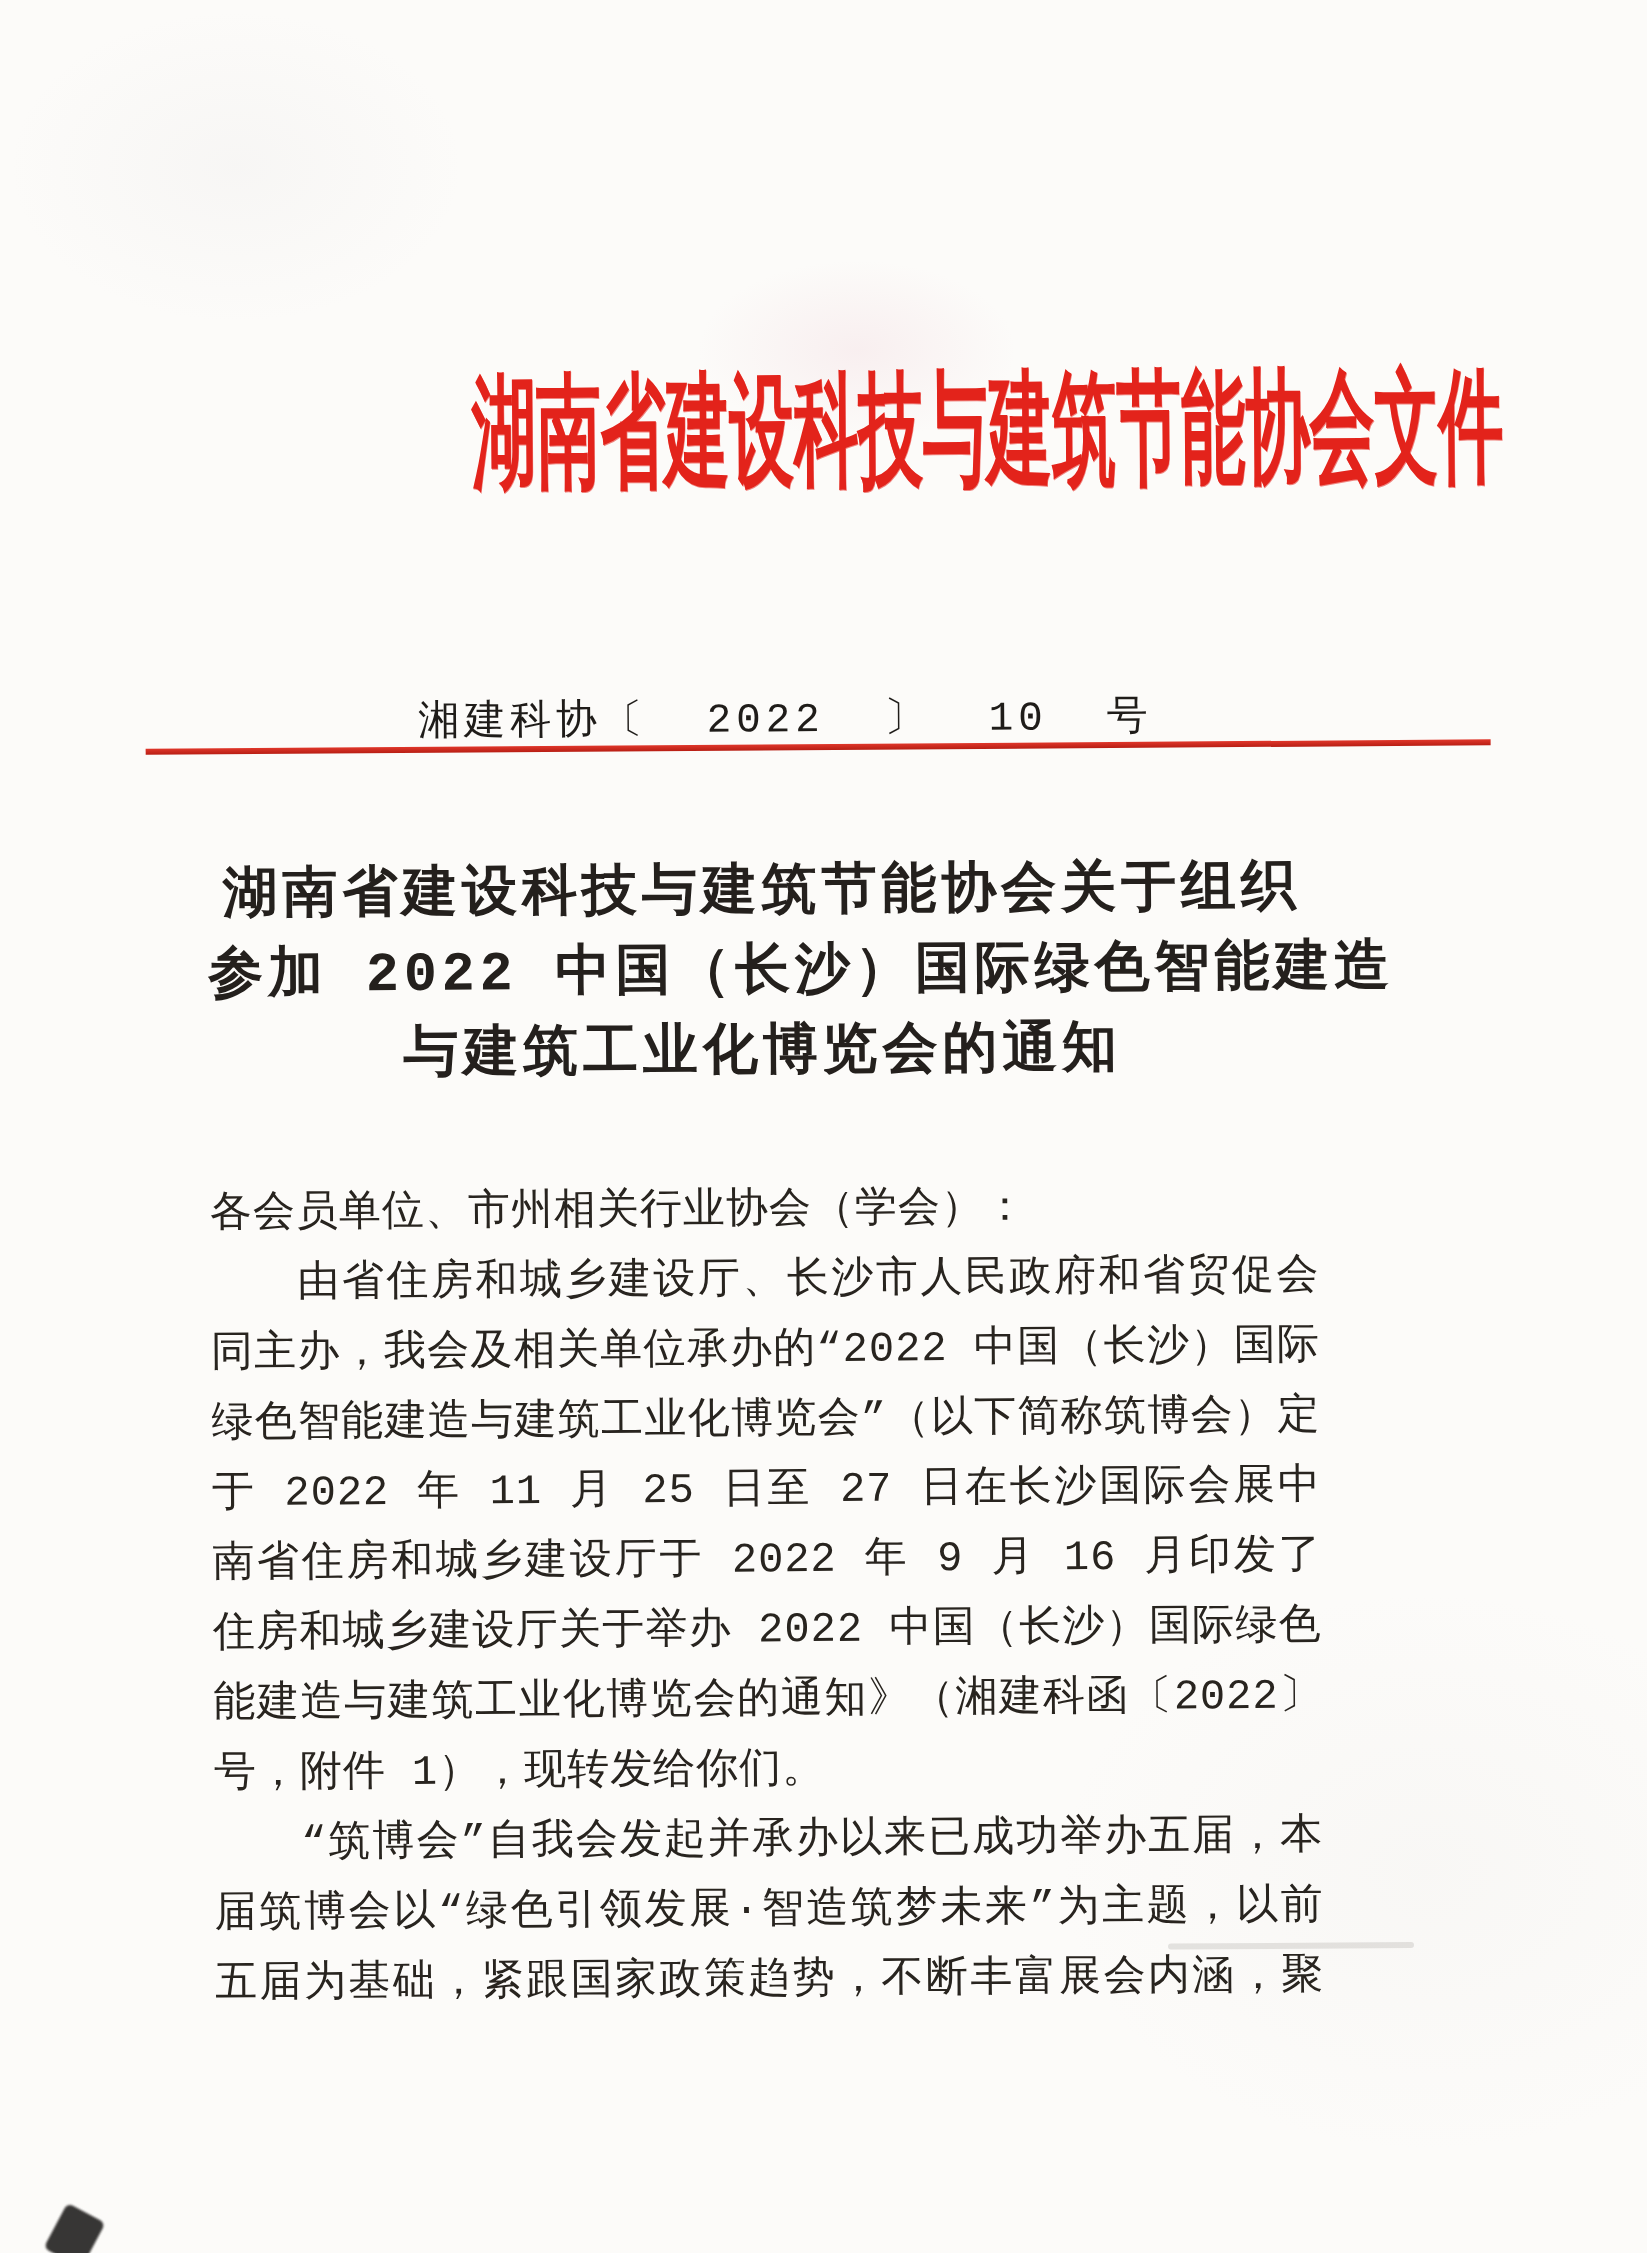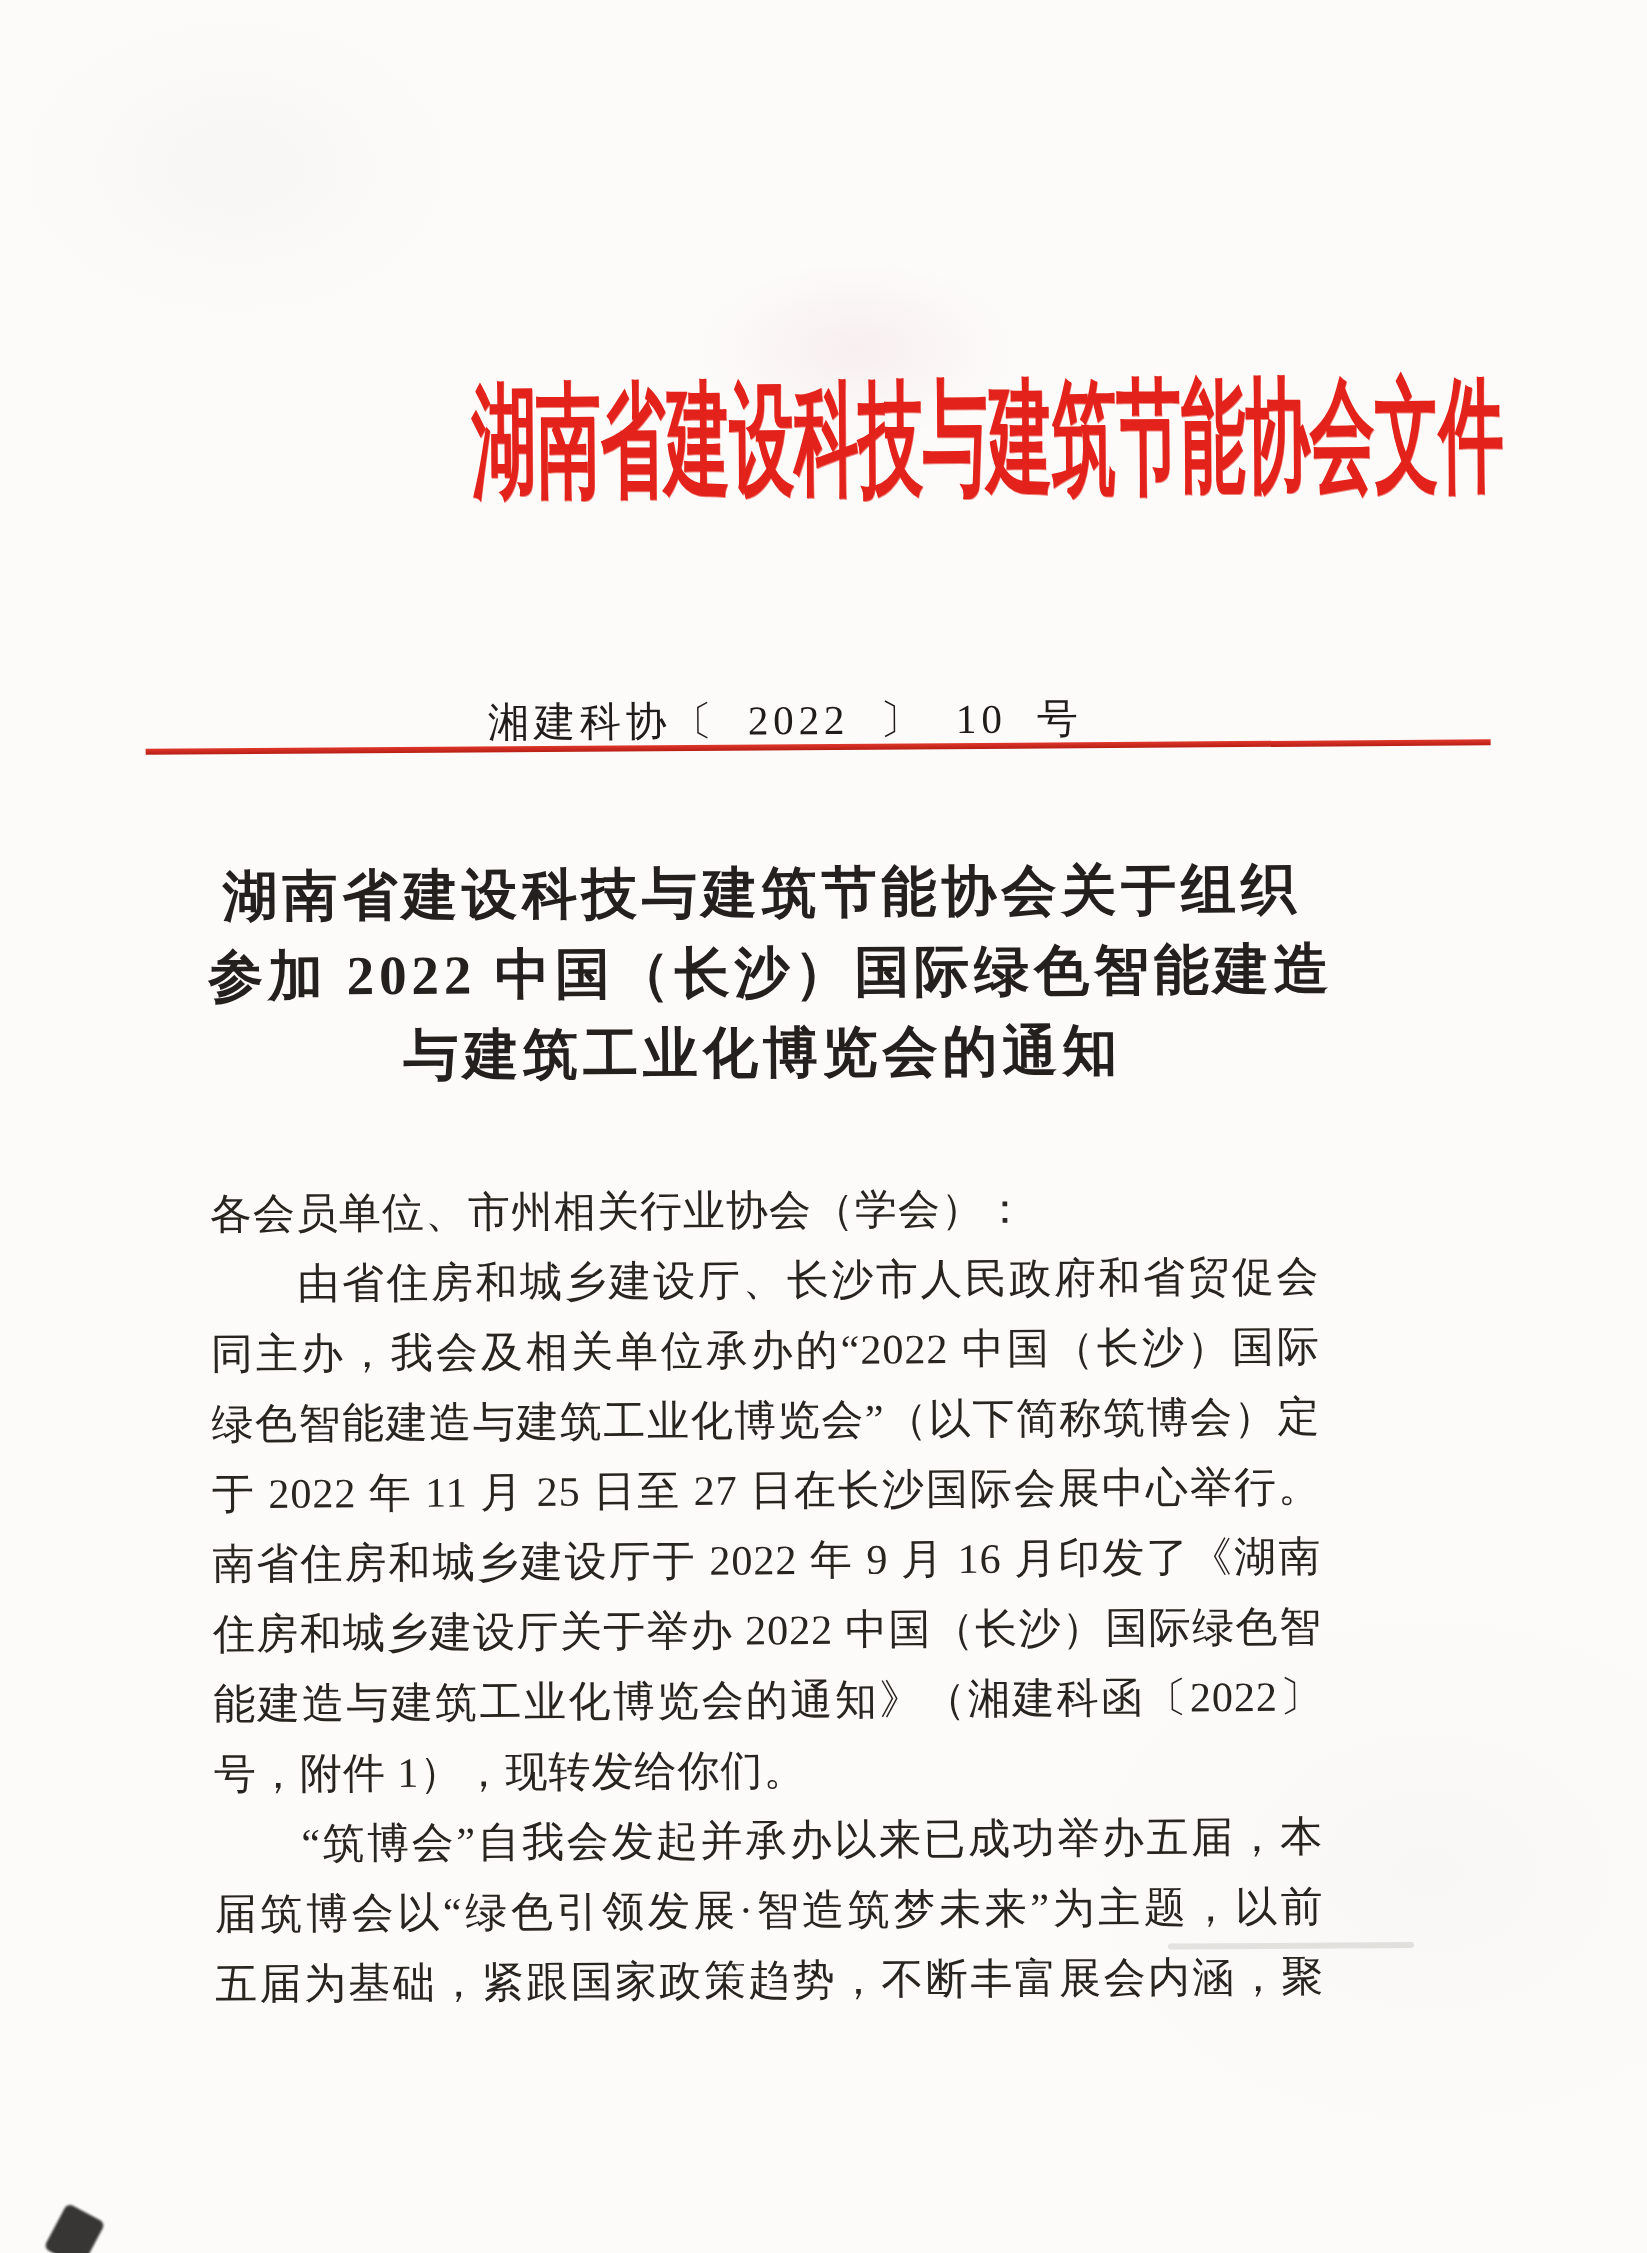--- a/index.html
+++ b/index.html
@@ -9,20 +9,21 @@
     background:#e9e7e4;
     overflow:hidden;
   }
   .page{
     position:relative;width:1647px;height:2254px;overflow:hidden;
     background:
       radial-gradient(ellipse 227px 128px at 857px 350px, rgba(233,190,201,.20), transparent 70%),
       radial-gradient(ellipse 315px 217px at 236px 167px, rgba(205,203,206,.10), transparent 72%),
       radial-gradient(ellipse 493px 374px at 1428px 1872px, rgba(216,214,210,.10), transparent 75%),
       #fcfbf9;
+    font-family: Liberation Mono, monospace;
   }
   .sheet{
     position:absolute;left:0;top:0;width:1647px;height:2254px;
     transform:rotate(-0.4deg);
     transform-origin:824px 1084px;
     color:#24201d;
   }
   
   .banner-wrap{
     position:absolute;left:0;top:369px;width:1619px;height:143px;

